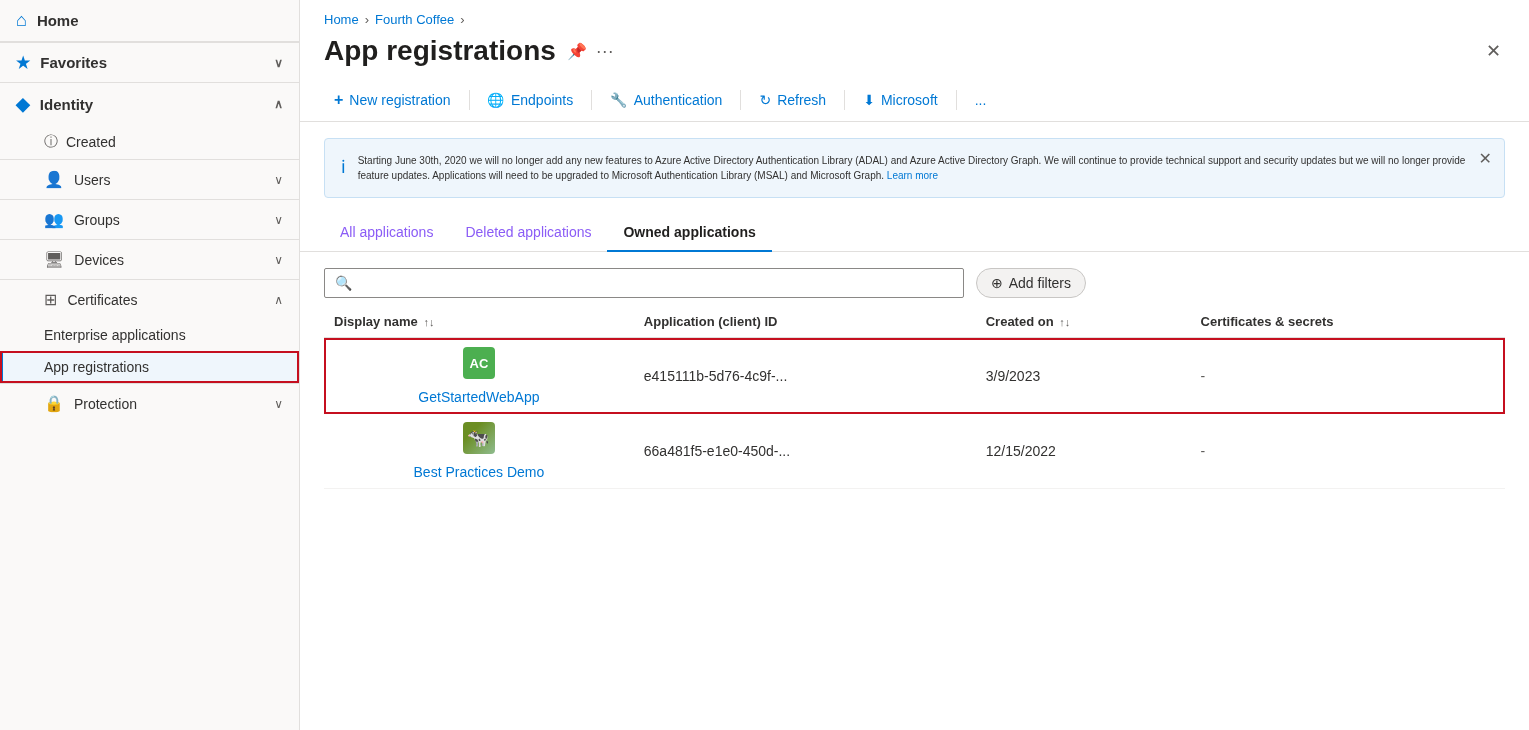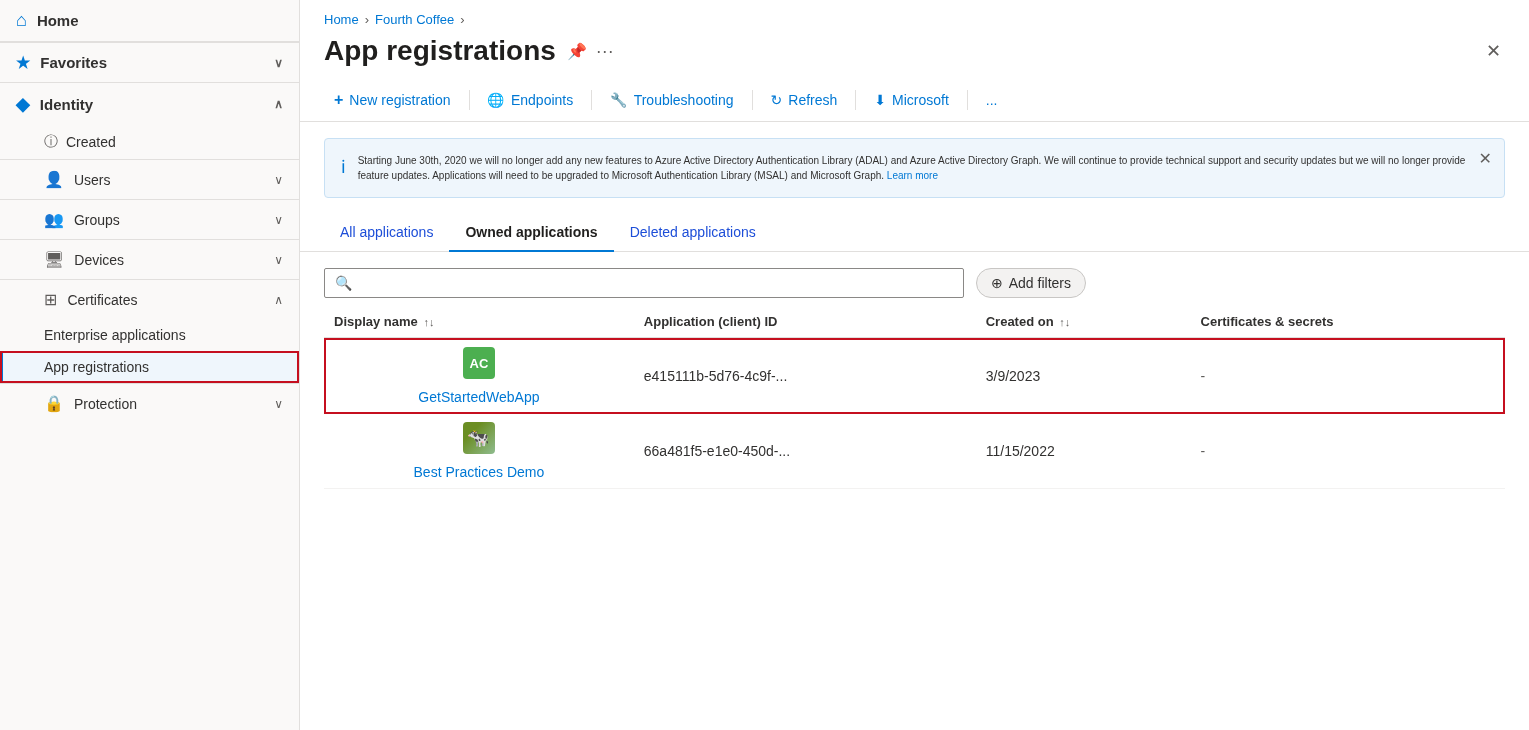--- a/index.html
+++ b/index.html
@@ -156,21 +156,21 @@
     .tabs {
       display: flex;
       padding: 0 24px;
       border-bottom: 1px solid #e1dfdd;
       gap: 0;
     }
     .tab {
       padding: 10px 16px;
       cursor: pointer;
       font-size: 14px;
-      color: #1d4ed8;
+      color: #8b5cf6;
       border-bottom: 2px solid transparent;
       margin-bottom: -1px;
     }
     .tab.active {
       color: #201f1e;
       font-weight: 600;
       border-bottom: 2px solid #0078d4;
     }
 
     
@@ -356,21 +356,21 @@
       <span>New registration</span>
     </button>
     <div class="toolbar-sep"></div>
     <button class="toolbar-btn">
       <span>🌐</span>
       <span>Endpoints</span>
     </button>
     <div class="toolbar-sep"></div>
     <button class="toolbar-btn">
       <span>🔧</span>
-      <span>Troubleshooting</span>
+      <span>Authentication</span>
     </button>
     <div class="toolbar-sep"></div>
     <button class="toolbar-btn">
       <span>↻</span>
       <span>Refresh</span>
     </button>
     <div class="toolbar-sep"></div>
     <button class="toolbar-btn">
       <span>⬇</span>
       <span>Microsoft</span>
@@ -387,25 +387,25 @@
       <span>Starting June 30th, 2020 we will no longer add any new features to Azure Active Directory Authentication Library (ADAL) and Azure Active Directory Graph. We will continue to provide technical support and security updates but we will no longer provide feature updates. Applications will need to be upgraded to Microsoft Authentication Library (MSAL) and Microsoft Graph.</span>
       <a>Learn more</a>
     </div>
     <span class="close-banner">✕</span>
   </div>
 
   <div class="tabs">
     <div class="tab">
       <span>All applications</span>
     </div>
+    <div class="tab">
+      <span>Deleted applications</span>
+    </div>
     <div class="tab active">
       <span>Owned applications</span>
-    </div>
-    <div class="tab">
-      <span>Deleted applications</span>
     </div>
   </div>
 
   <div class="search-bar-row">
     <div class="search-box">
       <span class="search-icon">🔍</span>
     </div>
     <button class="add-filters-btn">
       <span>⊕</span>
       <span>Add filters</span>
@@ -447,19 +447,19 @@
           <td class="dash-val">-</td>
         </tr>
         <tr>
           <td>
             <div class="app-name-cell">
               <div class="cow-thumb">🐄</div>
               <a class="app-name-link">Best Practices Demo</a>
             </div>
           </td>
           <td>66a481f5-e1e0-450d-...</td>
-          <td>11/15/2022</td>
+          <td>12/15/2022</td>
           <td class="dash-val">-</td>
         </tr>
       </tbody>
     </table>
   </div>
 </div>
 
 </body></html>

